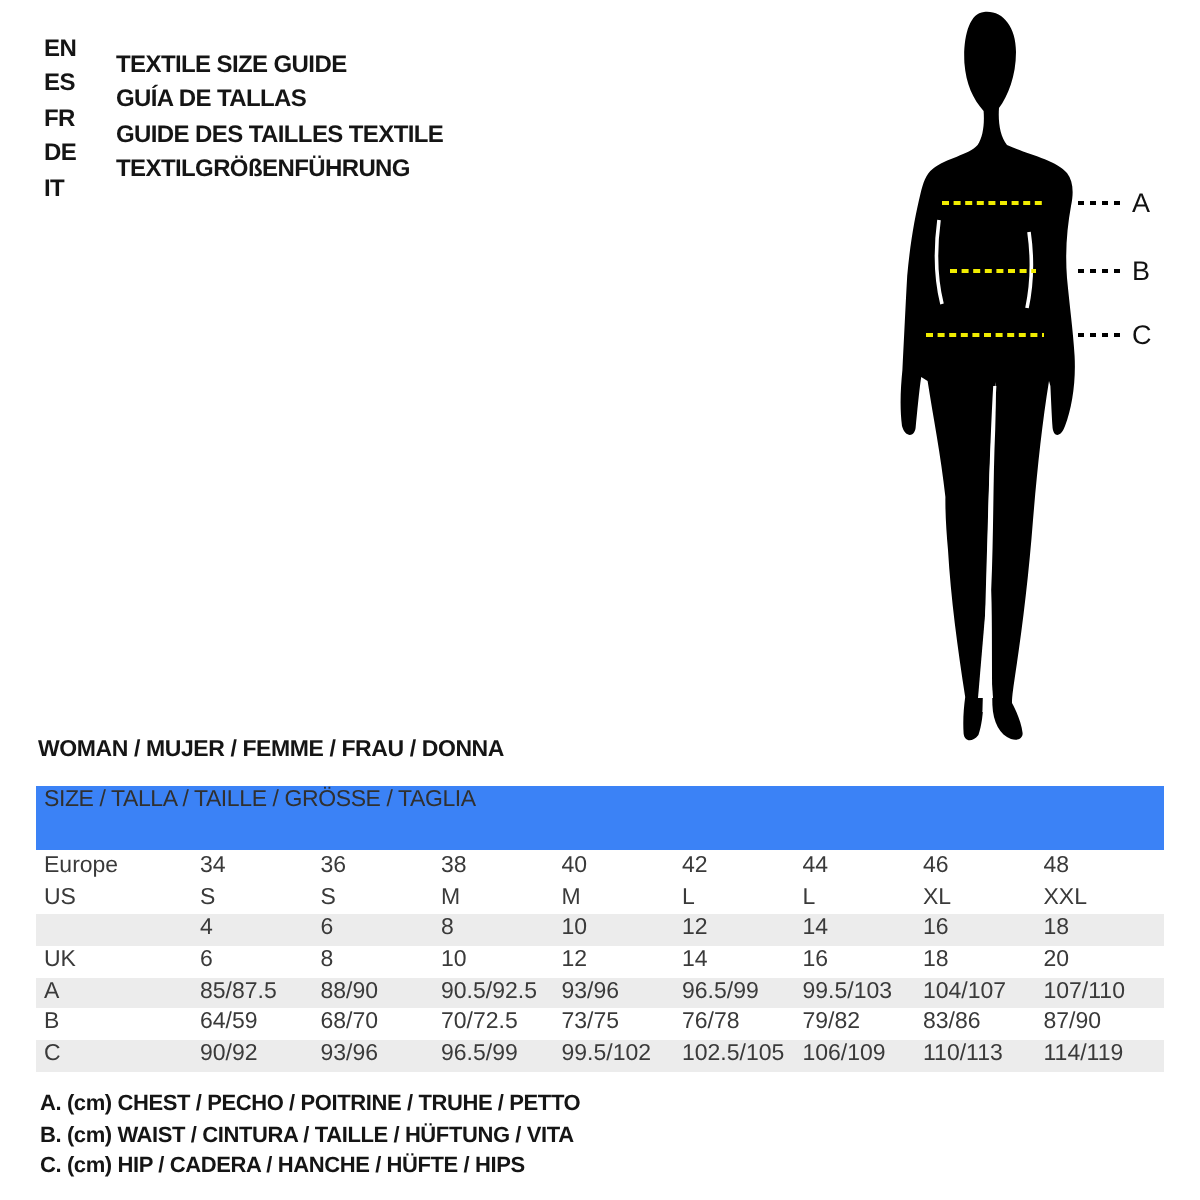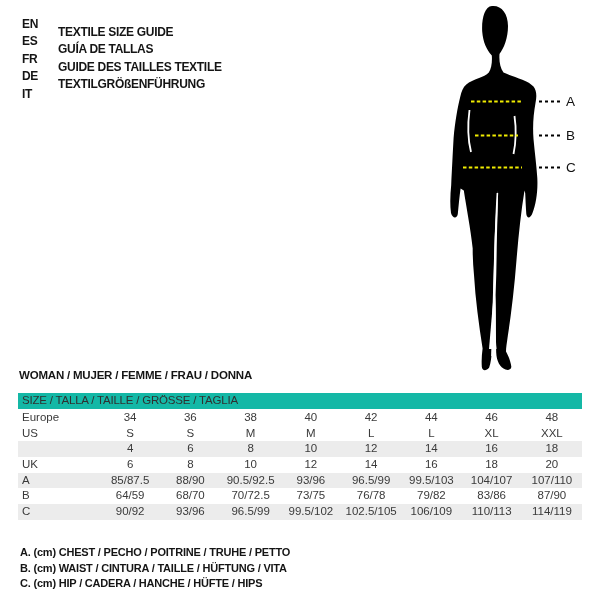--- a/index.html
+++ b/index.html
@@ -13,26 +13,26 @@
     font-weight:bold;font-size:12px;letter-spacing:-0.3px;color:#151515;}
   .lang-code{width:36px;flex:0 0 36px;}
   .lang-label{white-space:nowrap;margin-top:16px;}
   
   .figure-wrap{position:absolute;left:430px;top:0;width:150px;height:382px;}
   
   .section-title{position:absolute;left:19px;top:369px;font-size:11.5px;
     font-weight:bold;letter-spacing:-0.2px;color:#151515;white-space:nowrap;}
   
   .size-table{position:absolute;left:18px;top:393px;width:564px;font-size:11.5px;color:#3a3a3a;}
-  .table-header{height:16px;line-height:15px;background:#14b8a6;color:#303030;
+  .table-header{height:32px;line-height:15px;background:#3b82f6;color:#303030;
     padding-left:4px;font-size:11.5px;letter-spacing:-0.2px;margin-bottom:1px;}
   .t-row{display:flex;height:15.7px;line-height:15.7px;}
   .t-row.shaded{background:#ececec;}
   .t-label{flex:0 0 78px;padding-left:4px;white-space:nowrap;}
-  .t-cell{flex:1;text-align:center;white-space:nowrap;}
+  .t-cell{flex:1;text-align:left;white-space:nowrap;}
   
   .legend{position:absolute;left:20px;top:545px;}
   .legend-line{height:15.7px;line-height:15.7px;font-size:11px;font-weight:bold;
     letter-spacing:-0.2px;color:#151515;white-space:nowrap;}
 </style>
 </head>
 <body>
 
 <div class="lang-block" id="lang-block">
     <div class="lang-row">

